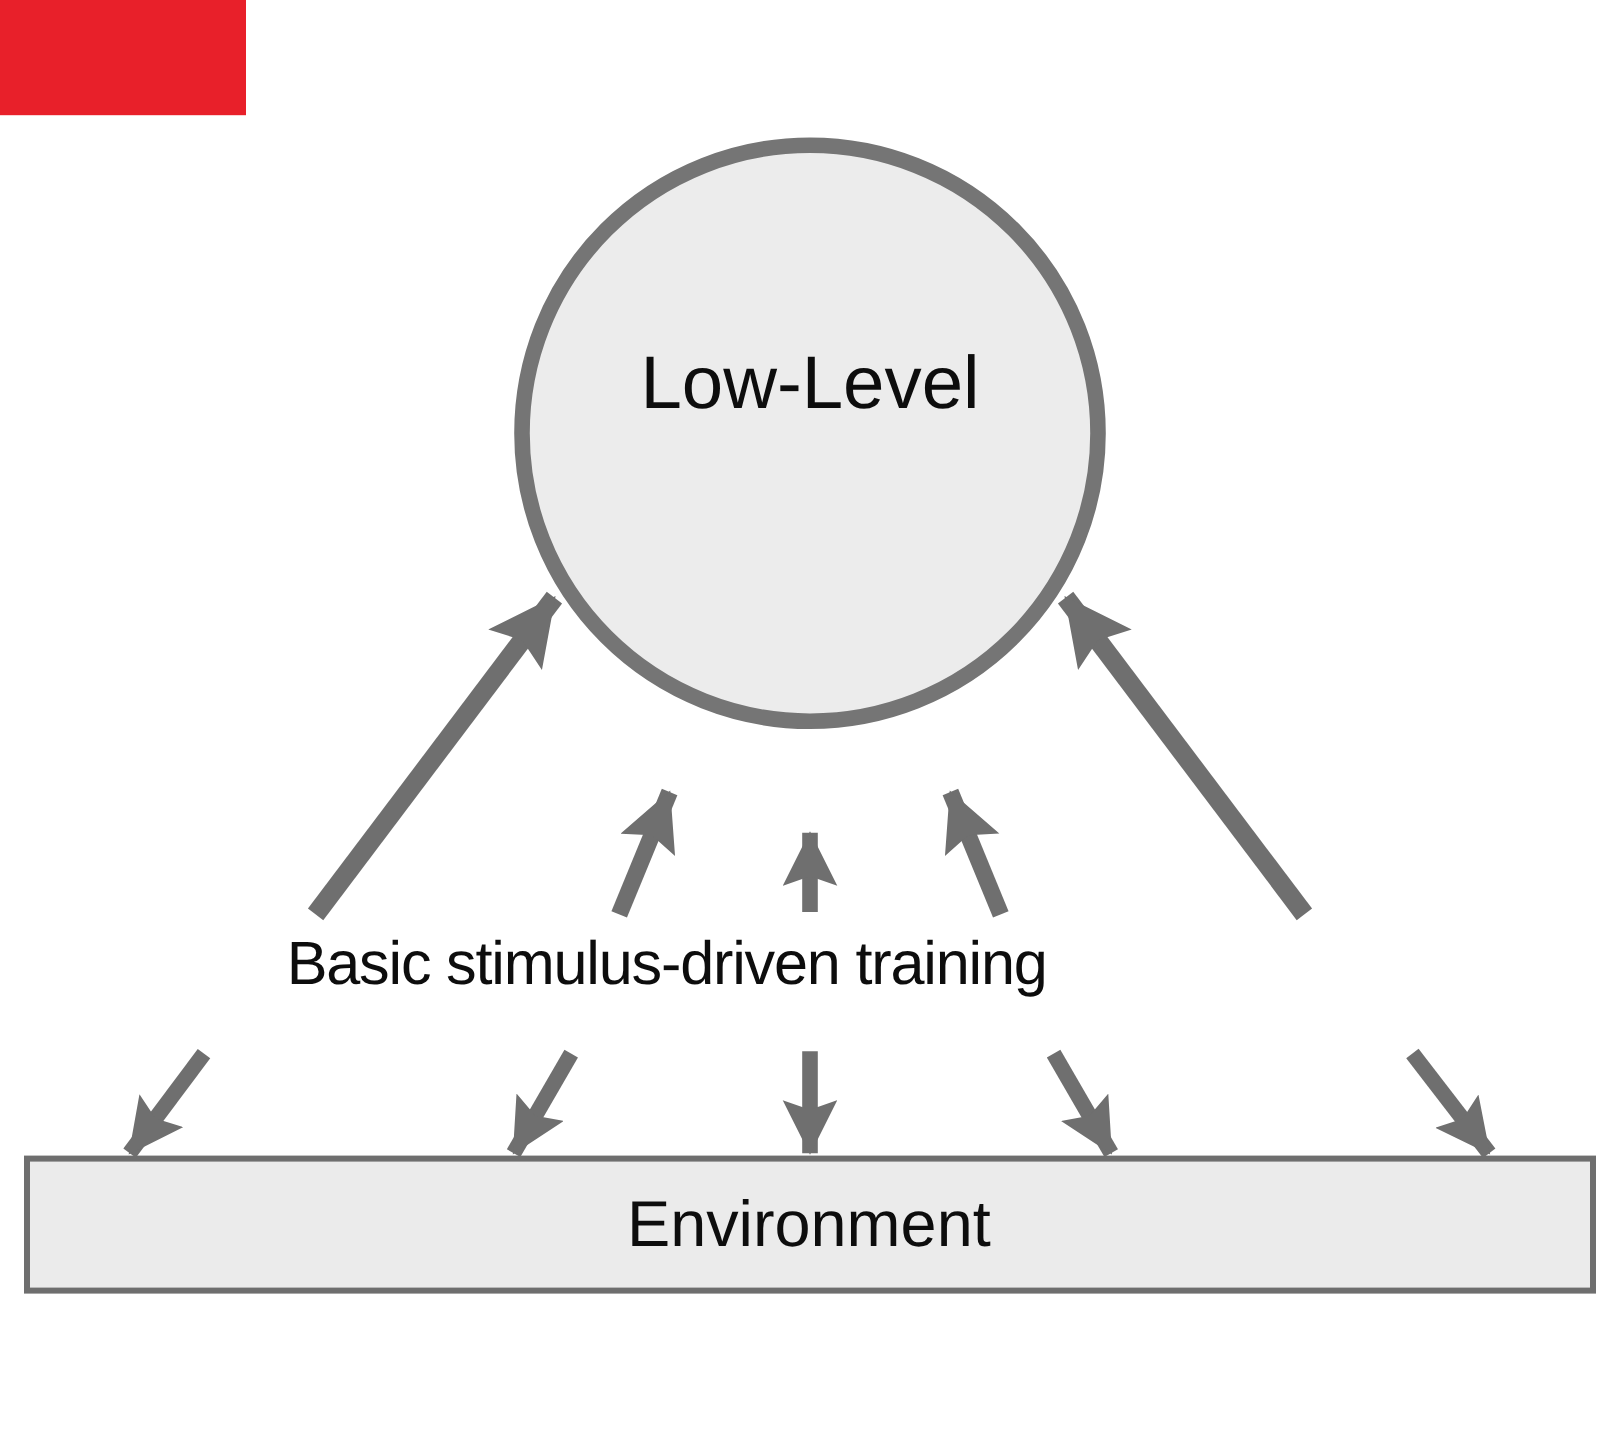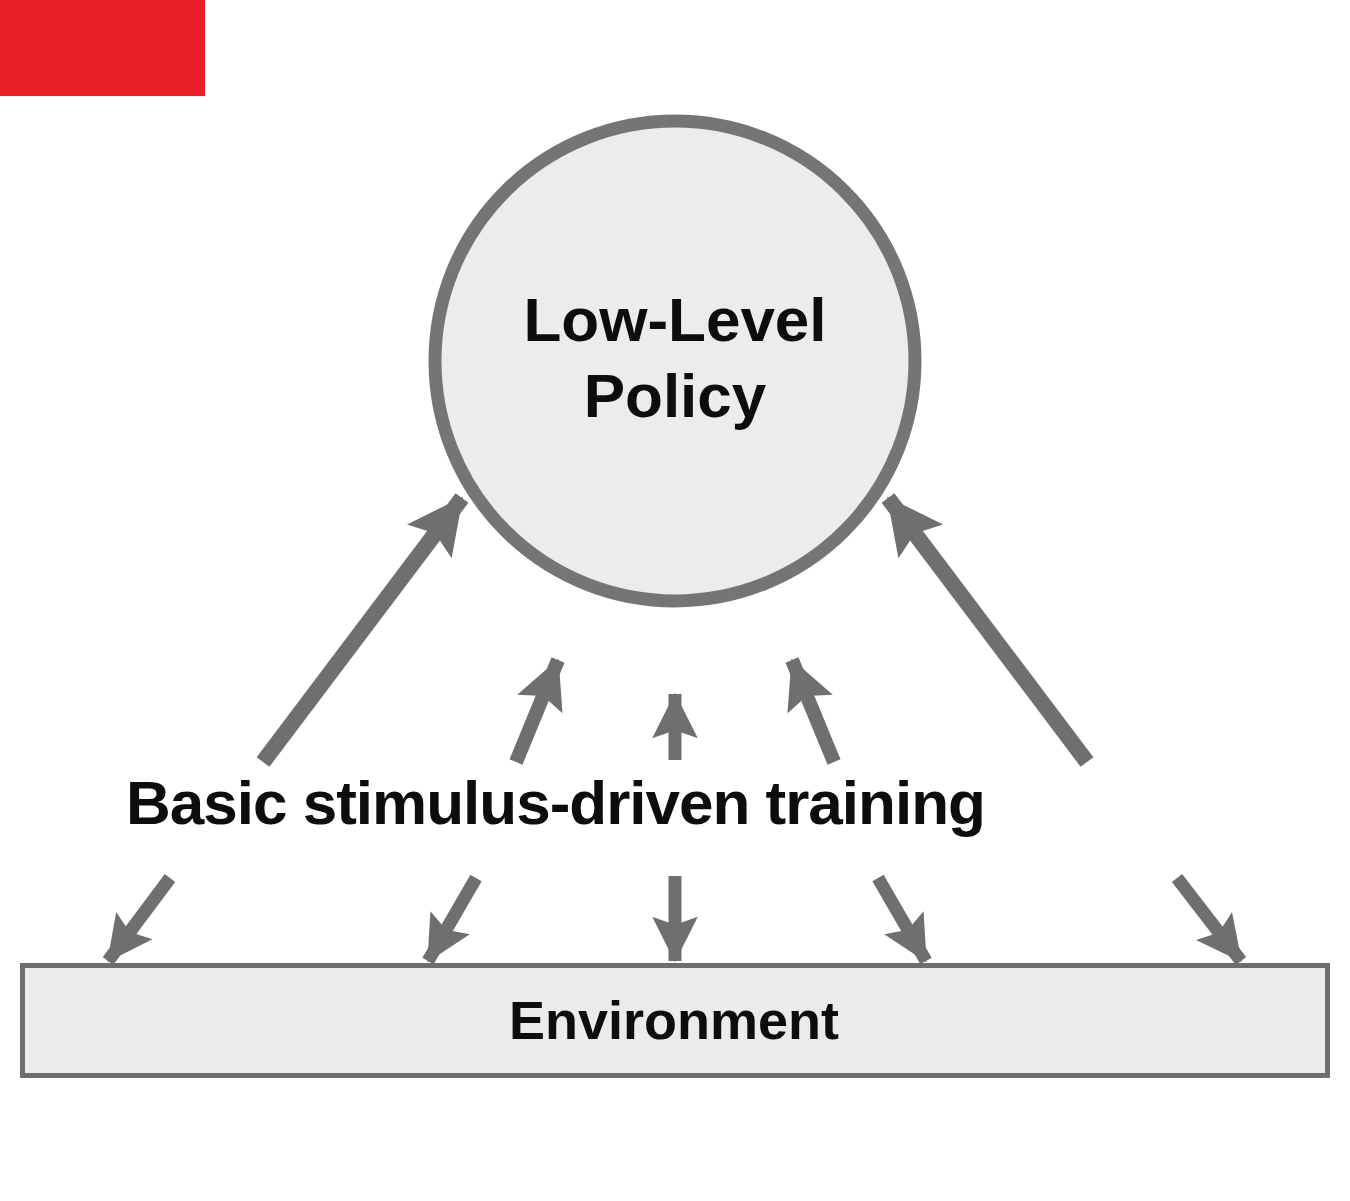--- a/index.html
+++ b/index.html
@@ -19,37 +19,37 @@
     position: absolute;
     left: 0;
     top: 0;
     width: 205px;
     height: 96px;
     background: var(--banner-red, #e8202a);
   }
   .label {
     position: absolute;
     color: var(--text, #0d0d0d);
-    font-weight: bold;
+    font-weight: normal;
     text-align: center;
     white-space: nowrap;
   }
   .policy-label {
     left: 375px;
     top: 282px;
     width: 600px;
     font-size: 62px;
     line-height: 76px;
     letter-spacing: 0px;
   }
   .training-label {
     left: 0;
     top: 768px;
     width: 1111px;
-    font-size: 62px;
+    font-size: 51px;
     line-height: 70px;
     letter-spacing: -1px;
   }
   .environment-label {
     left: 20px;
     top: 963px;
     width: 1308px;
     height: 92px;
     font-size: 54px;
     line-height: 115px;
@@ -81,20 +81,19 @@
 
     <line x1="170" y1="878" x2="108" y2="961" stroke="#6f6f6f" stroke-width="13" marker-end="url(#head)"></line>
     <line x1="476" y1="878" x2="428" y2="961" stroke="#6f6f6f" stroke-width="13" marker-end="url(#head)"></line>
     <line x1="675" y1="876" x2="675" y2="961" stroke="#6f6f6f" stroke-width="13" marker-end="url(#head)"></line>
     <line x1="878" y1="878" x2="926" y2="961" stroke="#6f6f6f" stroke-width="13" marker-end="url(#head)"></line>
     <line x1="1177" y1="878" x2="1241" y2="961" stroke="#6f6f6f" stroke-width="13" marker-end="url(#head)"></line>
   </svg>
 
   <div class="label policy-label">
     <div>Low-Level</div>
-    <div>Policy</div>
   </div>
 
   <div class="label training-label">Basic stimulus-driven training</div>
 
   <div class="label environment-label">Environment</div>
 
 </div>
 
 </body></html>

